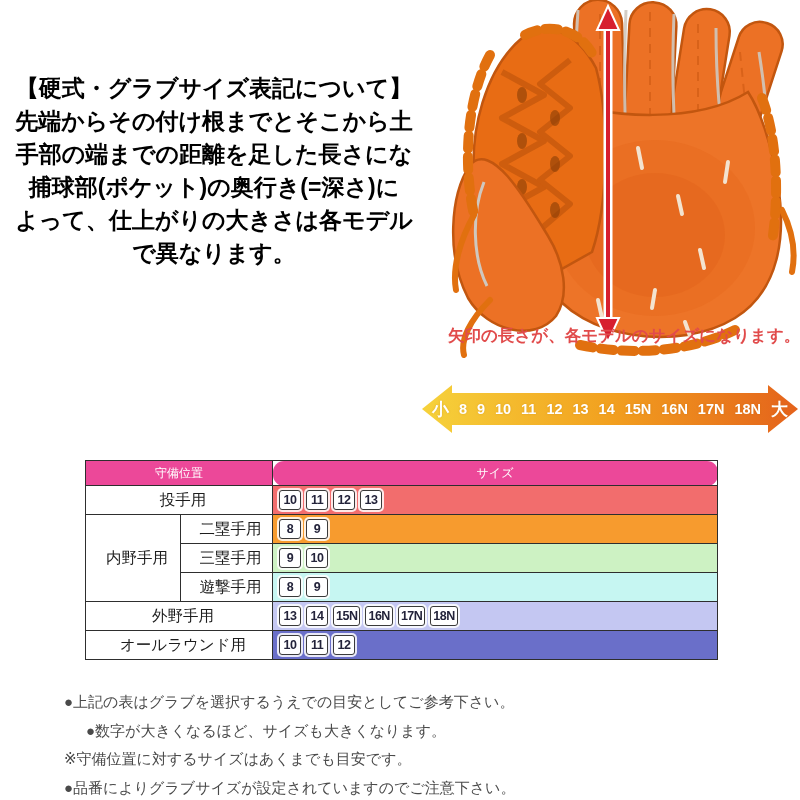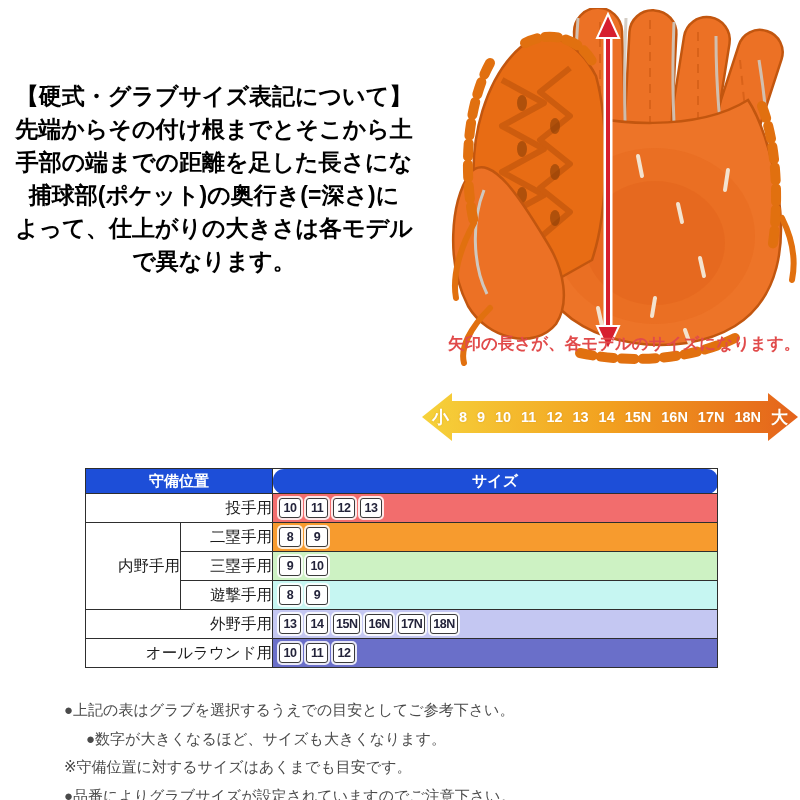--- a/index.html
+++ b/index.html
@@ -1,18 +1,18 @@
 <!DOCTYPE html>
 <html><head>
 <meta charset="utf-8">
 <style>
   html,body{margin:0;padding:0;background:#fff;}
   body{width:800px;height:800px;position:relative;overflow:hidden;
        font-family:"Liberation Sans","DejaVu Sans",sans-serif;}
-  .abs{position:absolute;margin-top:8px;}
+  .abs{position:absolute;}
 
   
   .intro{left:2px;top:72px;width:424px;text-align:center;
          font-weight:bold;color:#000;font-size:23px;line-height:33px;}
   .intro div{white-space:nowrap;}
 
   
   .glove-figure{left:430px;top:0;width:370px;height:358px;}
 
   
@@ -25,24 +25,24 @@
   .arrow-labels{position:absolute;left:12px;top:0;width:356px;height:54px;
                 display:flex;justify-content:space-between;align-items:center;
                 color:#fff;font-weight:bold;font-size:14.5px;}
   .arrow-labels span{text-shadow:0 0 2px rgba(180,110,0,.35);}
   .arrow-labels span:first-child,.arrow-labels span:last-child{font-size:17px;}
 
   
   .size-table{left:85px;top:460px;}
   table{border-collapse:collapse;table-layout:fixed;}
   td,th{border:1.5px solid #2e2e2e;padding:0;height:29px;box-sizing:border-box;}
-  th{background:#1d4ed8;color:#fff;font-size:15px;font-weight:bold;height:25px;}
+  th{background:#ec4899;color:#fff;font-size:12px;font-weight:normal;height:25px;}
   .c-pos1{width:95px;} .c-pos2{width:92px;} .c-size{width:445px;border-radius:11px;}
   td.label{background:#fff;color:#1d1d1d;font-size:15.5px;padding-left:8px;
-           text-align:right;vertical-align:middle;}
+           text-align:center;vertical-align:middle;}
   td.sizes{vertical-align:middle;}
   .badge-row{display:flex;gap:5px;align-items:center;padding-left:6px;}
   .badge{display:inline-flex;align-items:center;justify-content:center;
          min-width:16px;height:18px;padding:0 2px;background:#fff;
          border:1.5px solid #3a3a3a;border-radius:3px;
          box-shadow:0 0 0 2px rgba(255,255,255,.85);
          font-size:12.5px;font-weight:bold;color:#23233a;letter-spacing:-.5px;}
 
   
   .notes{left:64px;top:688px;width:700px;color:#4a4a4a;

